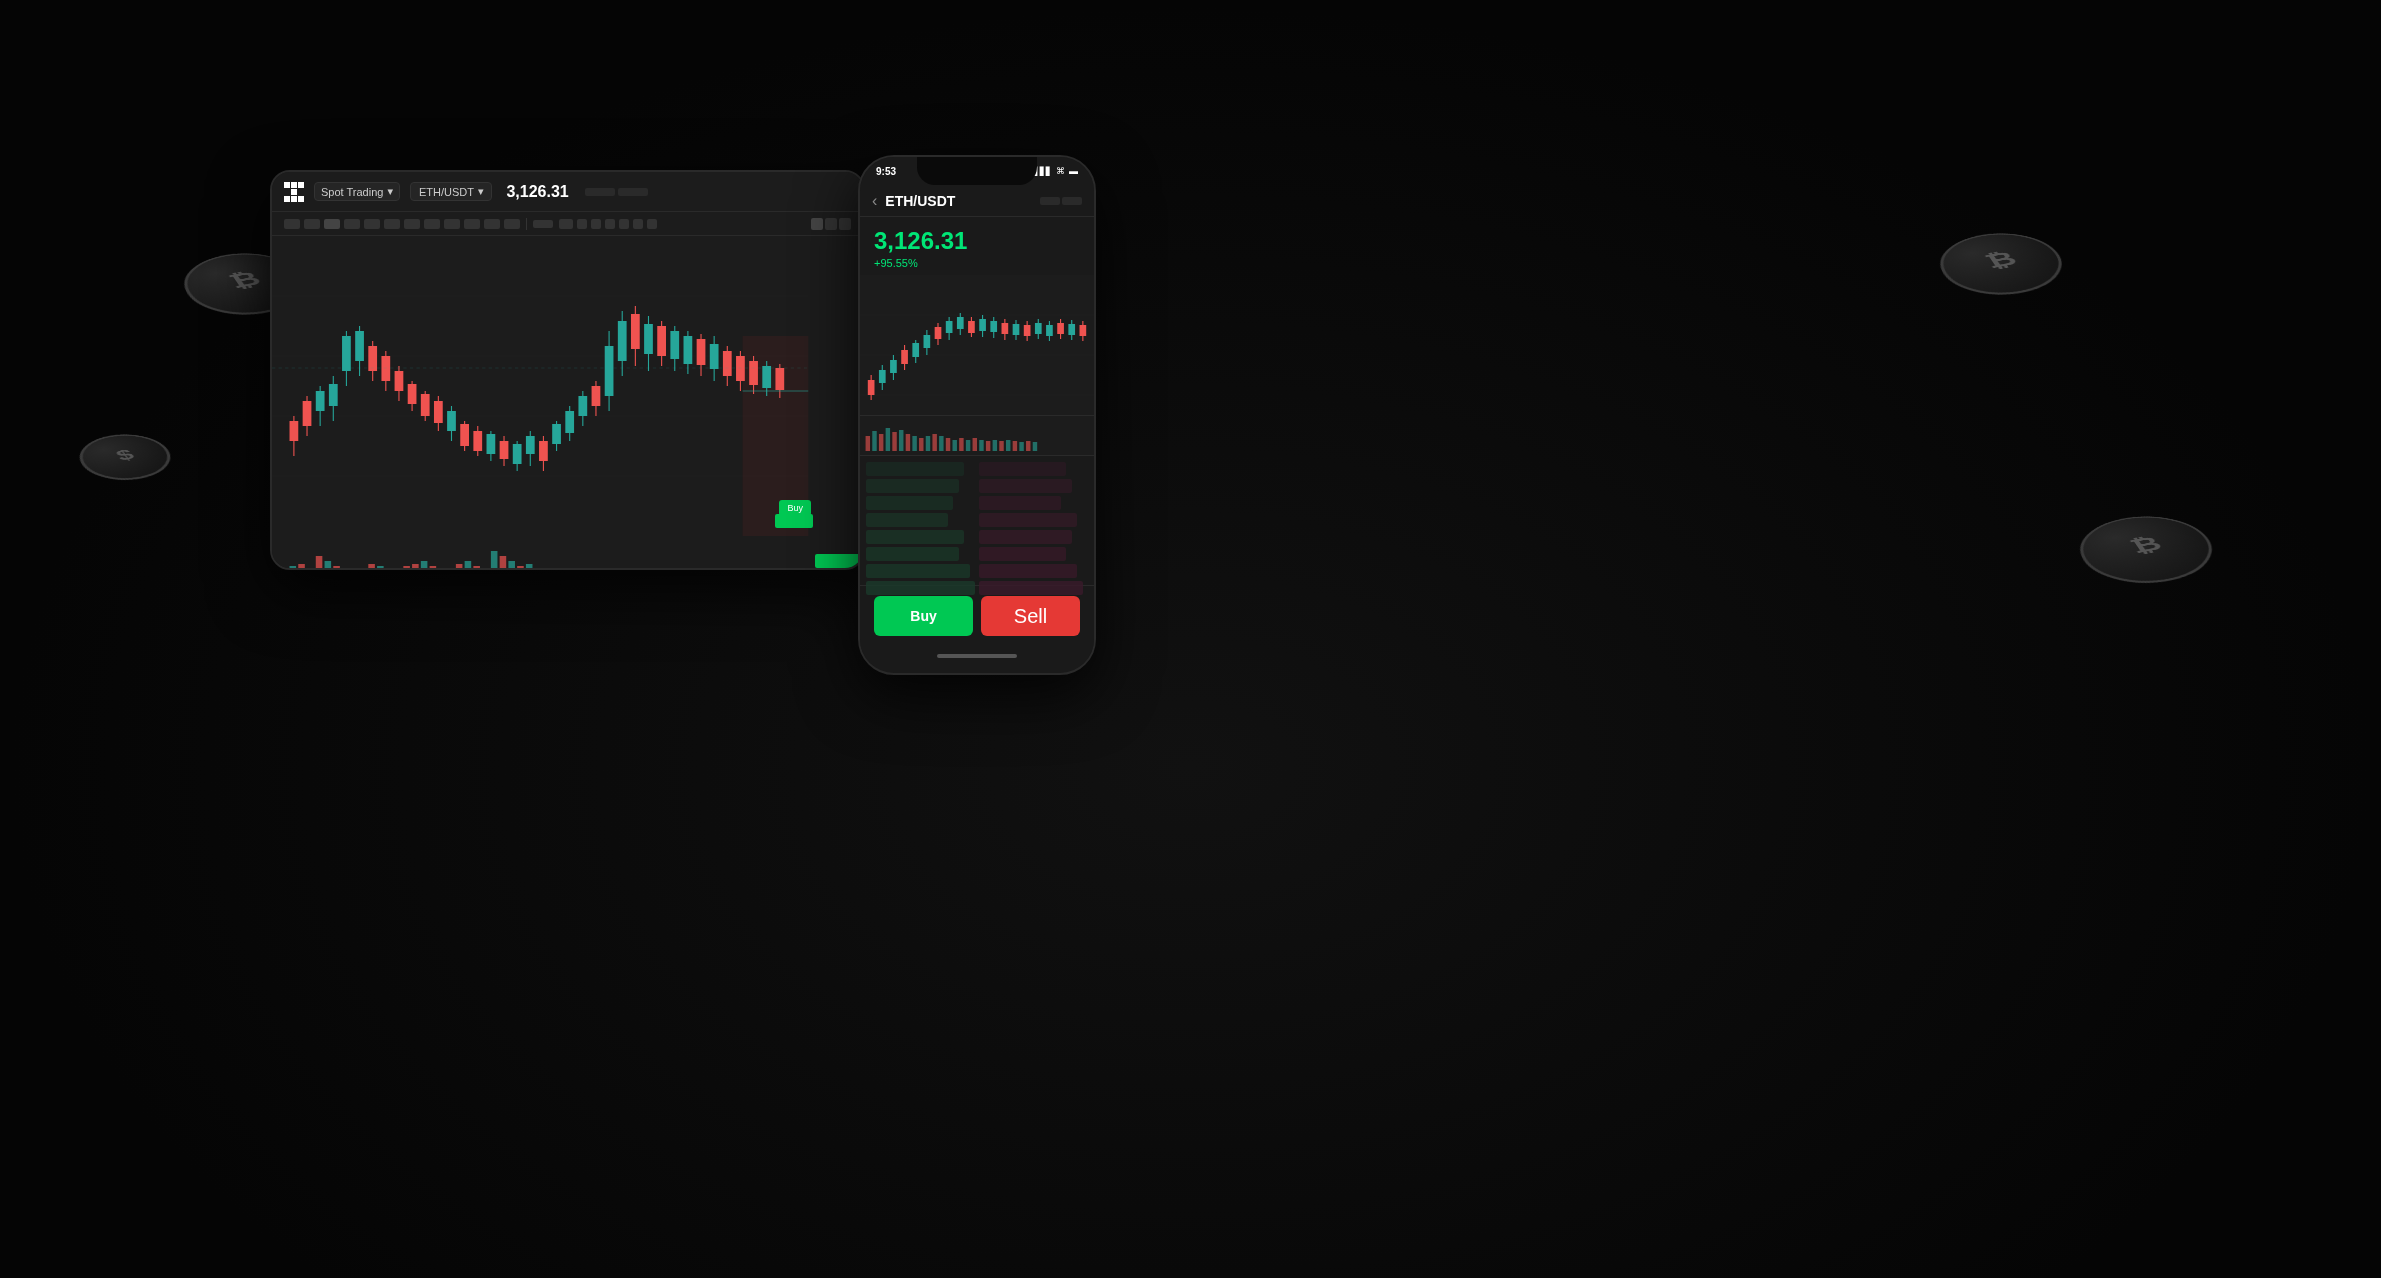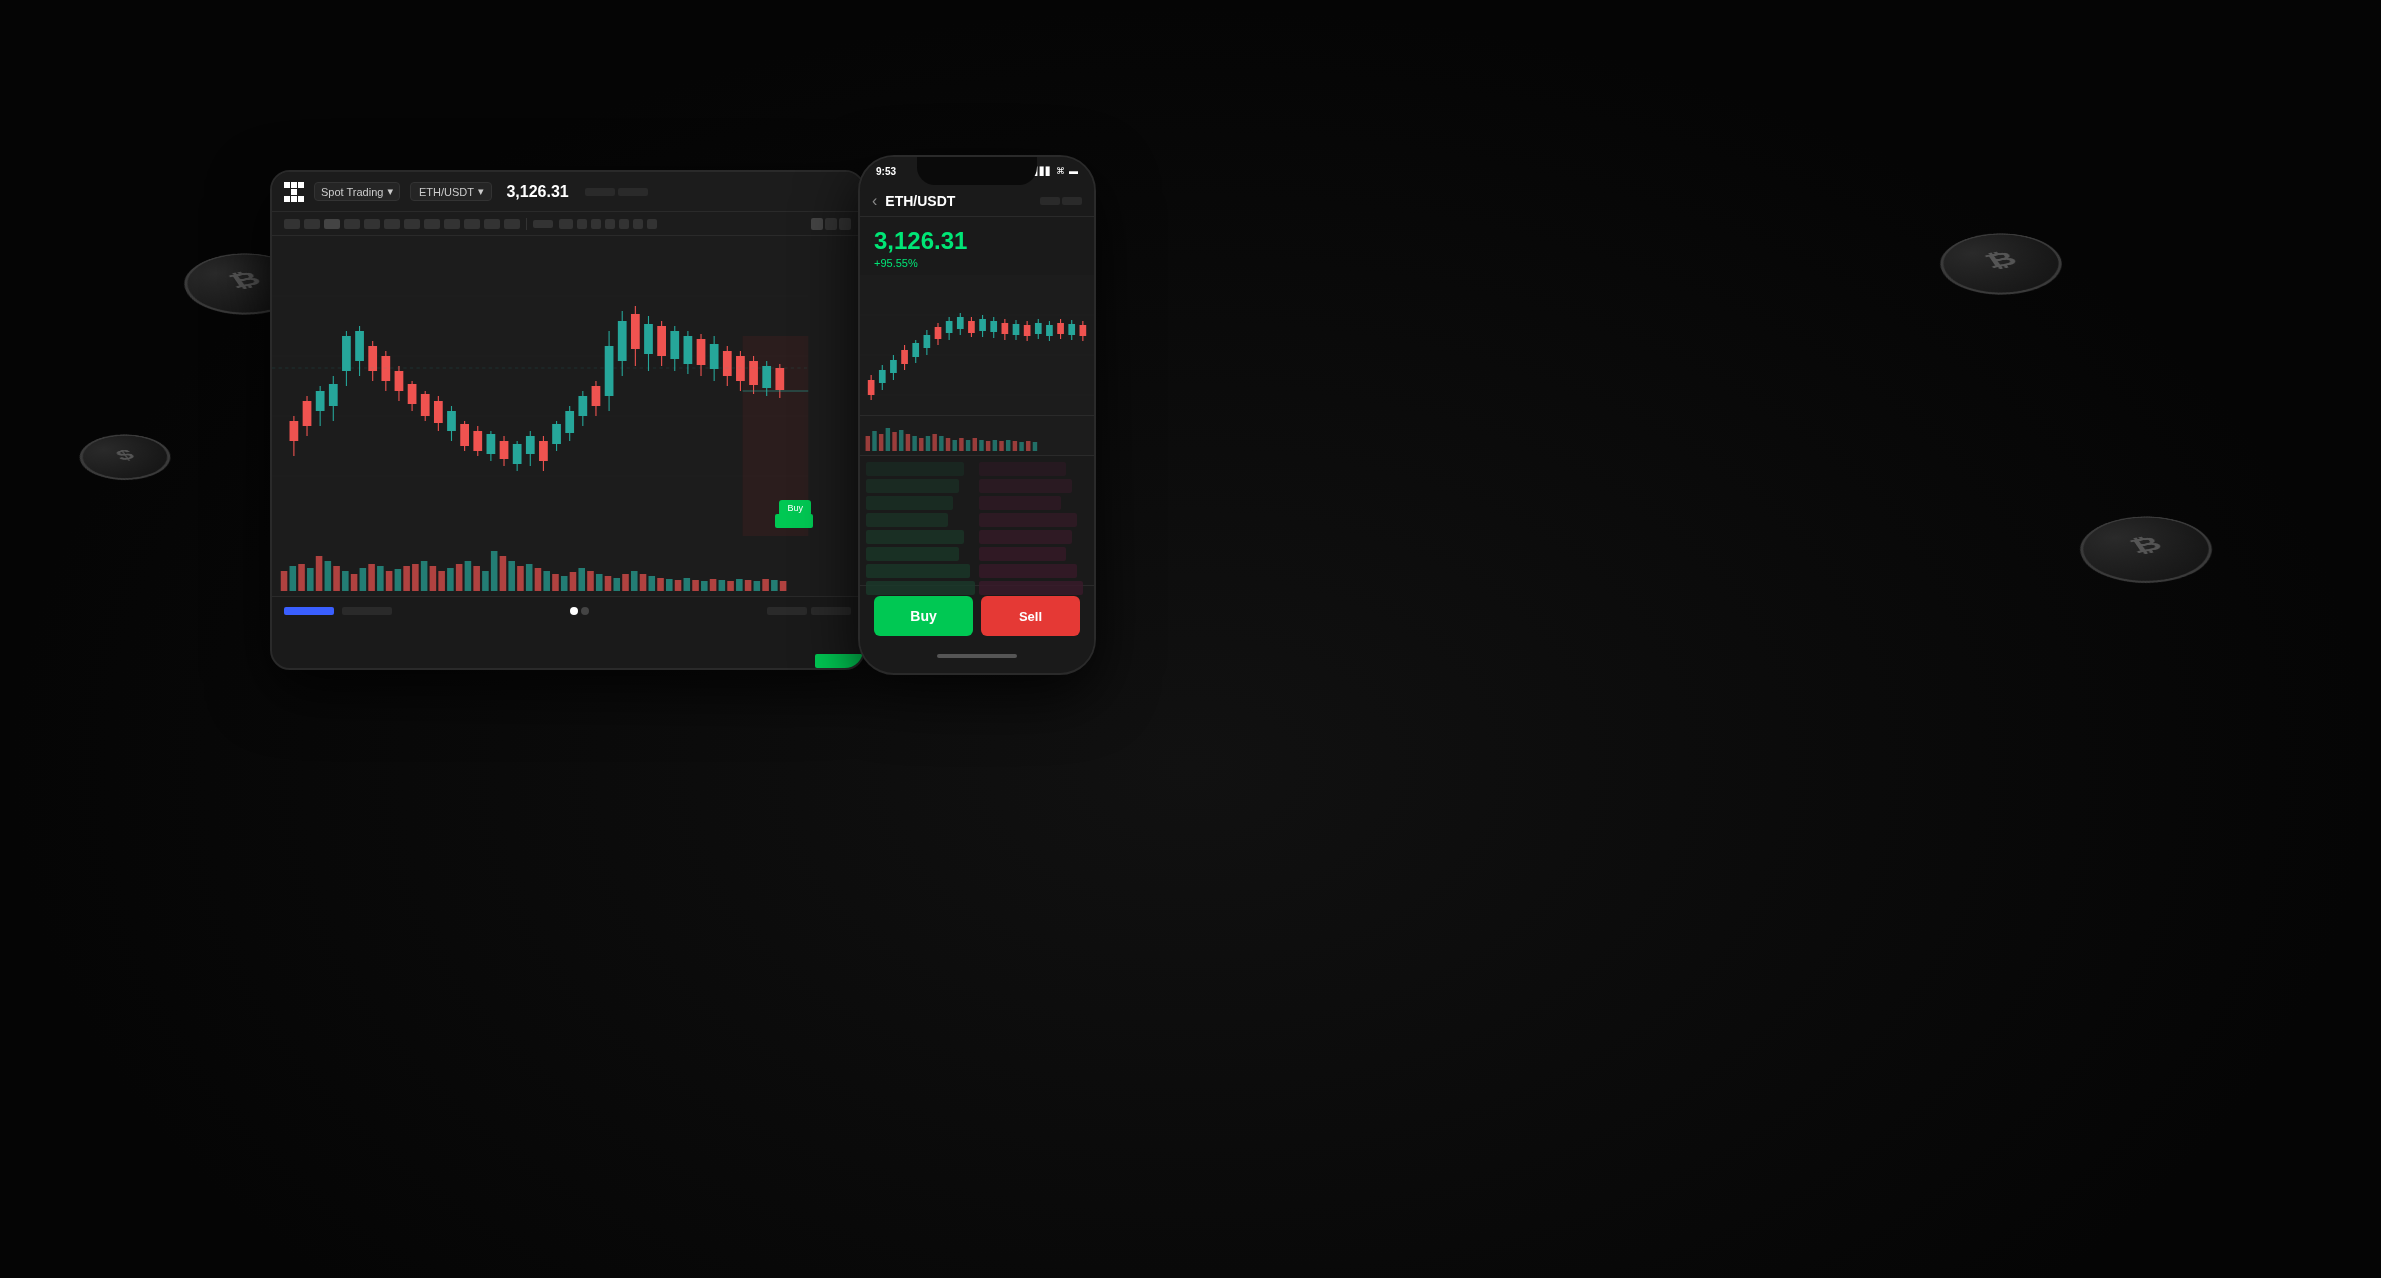--- a/index.html
+++ b/index.html
@@ -65,21 +65,21 @@
       font-size: 28px;
       color: #555;
     }
 
     
     .tablet {
       position: absolute;
       left: 270px;
       top: 170px;
       width: 595px;
-      height: 500px;
+      height: 400px;
       background: #1a1a1a;
       border-radius: 20px;
       border: 2px solid #2a2a2a;
       overflow: hidden;
       box-shadow: 0 20px 60px rgba(0,0,0,0.8);
     }
 
     .tablet-header {
       display: flex;
       align-items: center;
@@ -340,22 +340,22 @@
       cursor: pointer;
     }
 
     .btn-sell {
       flex: 1;
       height: 40px;
       background: #e53935;
       border: none;
       border-radius: 6px;
       color: white;
-      font-size: 13px;
-      font-weight: 700;
+      font-size: 20px;
+      font-weight: 400;
       cursor: pointer;
     }
 
     .phone-home-bar {
       height: 20px;
       background: #1a1a1a;
       display: flex;
       align-items: center;
       justify-content: center;
     }

